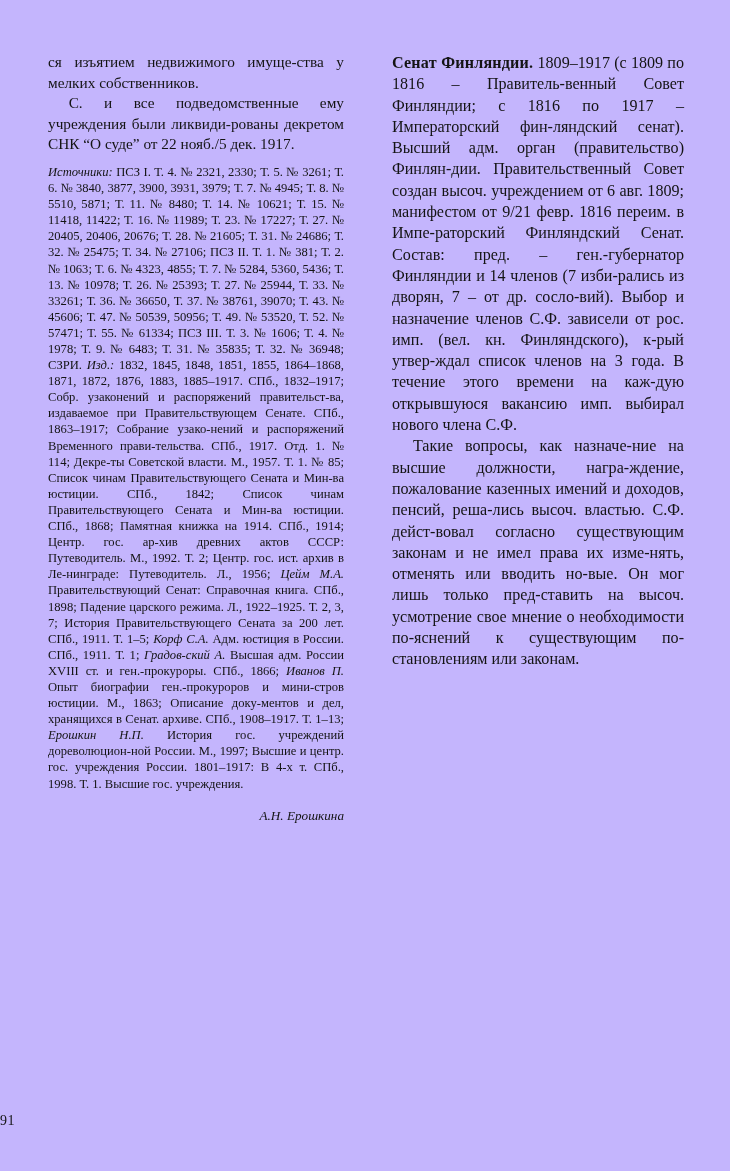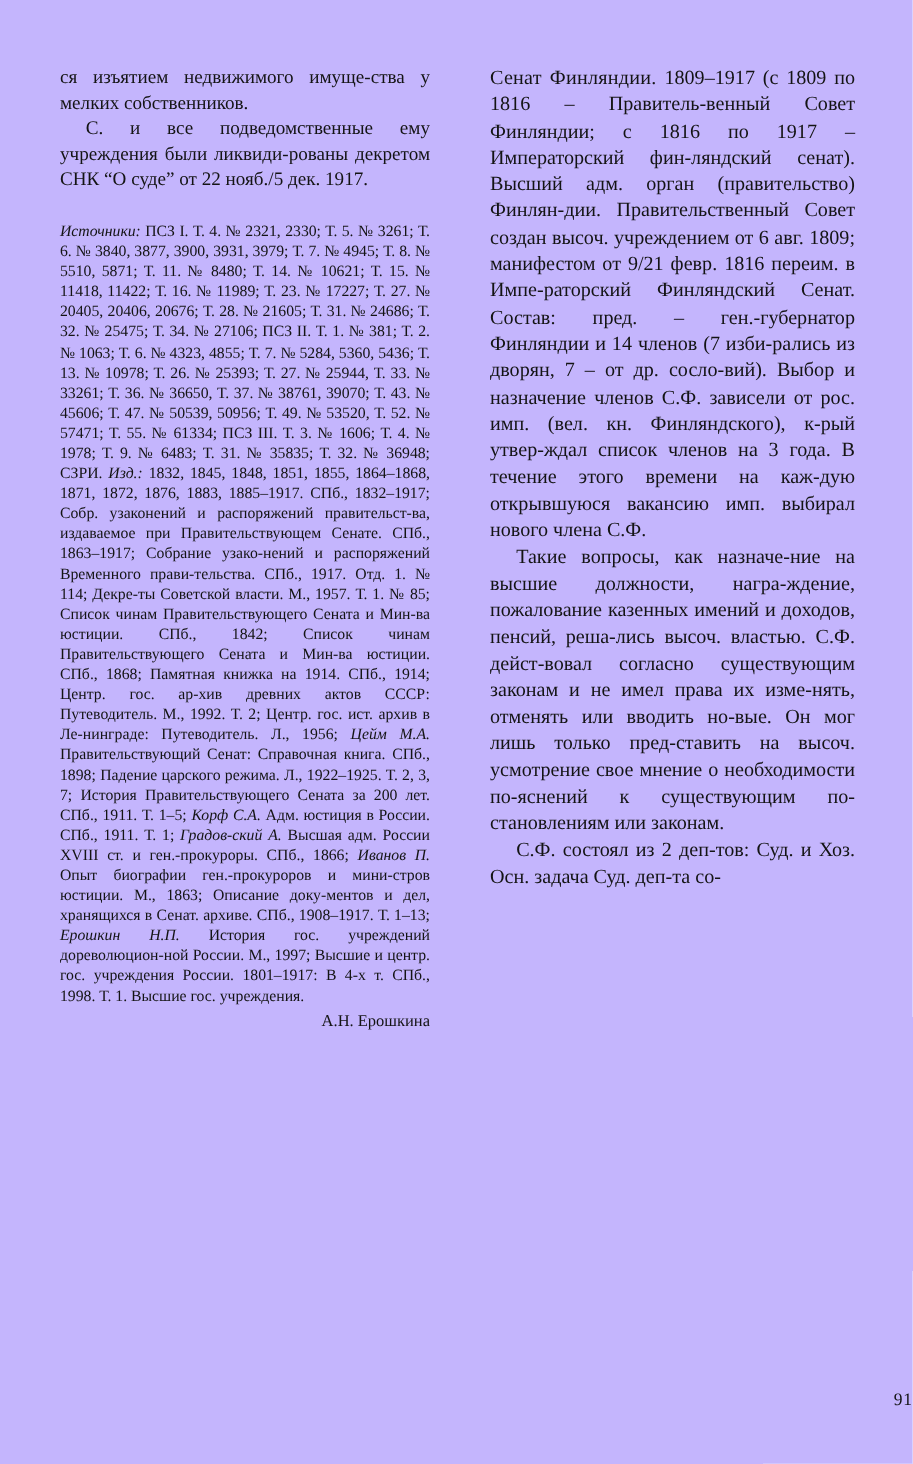--- a/index.html
+++ b/index.html
@@ -44,54 +44,55 @@
   }
 
   
   .body-main {
     font-size: 15.3px;
     line-height: 20.6px;
   }
   .body-main p + p { text-indent: 1.35em; font-family: Liberation Serif, serif; }
 
   .src-block {
-    margin-top: 22px;
+    margin-top: 9px;
     font-size: 12.6px;
     line-height: 16.1px;
     text-align: justify;
   }
   .src-block .lead {
     font-style: italic;
   }
   .src-block .it { font-style: italic; }
 
   .author {
-    margin-top: 4px;
+    margin-top: 16px;
     text-align: right;
+    font-style: italic;
     font-size: 13.2px;
   }
 
   
   .entry {
     font-size: 16.1px;
     line-height: 21.3px;
   }
   .entry .headword {
-    font-weight: normal;
+    font-weight: bold;
     letter-spacing: 0.2px;
   }
   .entry p + p { text-indent: 1.3em; }
   .entry p { margin-bottom: 0; }
 
   .folio {
     position: absolute;
     left: 0;
     top: 1113px;
     width: 730px;
-    text-align: right;
+    text-align: left;
     font-size: 14px;
     letter-spacing: 0.5px;
   }
 </style>
 </head>
 <body>
 
 <div class="page">
   <div class="columns">
 
@@ -105,20 +106,19 @@
         <p><span class="lead">Источники:</span><span> ПСЗ I. Т. 4. № 2321, 2330; Т. 5. № 3261; Т. 6. № 3840, 3877, 3900, 3931, 3979; Т. 7. № 4945; Т. 8. № 5510, 5871; Т. 11. № 8480; Т. 14. № 10621; Т. 15. № 11418, 11422; Т. 16. № 11989; Т. 23. № 17227; Т. 27. № 20405, 20406, 20676; Т. 28. № 21605; Т. 31. № 24686; Т. 32. № 25475; Т. 34. № 27106; ПСЗ II. Т. 1. № 381; Т. 2. № 1063; Т. 6. № 4323, 4855; Т. 7. № 5284, 5360, 5436; Т. 13. № 10978; Т. 26. № 25393; Т. 27. № 25944, Т. 33. № 33261; Т. 36. № 36650, Т. 37. № 38761, 39070; Т. 43. № 45606; Т. 47. № 50539, 50956; Т. 49. № 53520, Т. 52. № 57471; Т. 55. № 61334; ПСЗ III. Т. 3. № 1606; Т. 4. № 1978; Т. 9. № 6483; Т. 31. № 35835; Т. 32. № 36948; СЗРИ. </span><span class="it">Изд.:</span><span> 1832, 1845, 1848, 1851, 1855, 1864–1868, 1871, 1872, 1876, 1883, 1885–1917. СПб., 1832–1917; Собр. узаконений и распоряжений правительст-ва, издаваемое при Правительствующем Сенате. СПб., 1863–1917; Собрание узако-нений и распоряжений Временного прави-тельства. СПб., 1917. Отд. 1. № 114; Декре-ты Советской власти. М., 1957. Т. 1. № 85; Список чинам Правительствующего Сената и Мин-ва юстиции. СПб., 1842; Список чинам Правительствующего Сената и Мин-ва юстиции. СПб., 1868; Памятная книжка на 1914. СПб., 1914; Центр. гос. ар-хив древних актов СССР: Путеводитель. М., 1992. Т. 2; Центр. гос. ист. архив в Ле-нинграде: Путеводитель. Л., 1956; </span><span class="it">Цейм М.А.</span><span> Правительствующий Сенат: Справочная книга. СПб., 1898; Падение царского режима. Л., 1922–1925. Т. 2, 3, 7; История Правительствующего Сената за 200 лет. СПб., 1911. Т. 1–5; </span><span class="it">Корф С.А.</span><span> Адм. юстиция в России. СПб., 1911. Т. 1; </span><span class="it">Градов-ский А.</span><span> Высшая адм. России XVIII ст. и ген.-прокуроры. СПб., 1866; </span><span class="it">Иванов П.</span><span> Опыт биографии ген.-прокуроров и мини-стров юстиции. М., 1863; Описание доку-ментов и дел, хранящихся в Сенат. архиве. СПб., 1908–1917. Т. 1–13; </span><span class="it">Ерошкин Н.П.</span><span> История гос. учреждений дореволюцион-ной России. М., 1997; Высшие и центр. гос. учреждения России. 1801–1917: В 4-х т. СПб., 1998. Т. 1. Высшие гос. учреждения.</span></p>
       </div>
 
       <div class="author">А.Н. Ерошкина</div>
     </div>
 
     <div class="col right">
       <div class="entry">
         <p><span class="headword">Сенат Финляндии.</span><span> 1809–1917 (с 1809 по 1816 – Правитель-венный Совет Финляндии; с 1816 по 1917 – Императорский фин-ляндский сенат). Высший адм. орган (правительство) Финлян-дии. Правительственный Совет создан высоч. учреждением от 6 авг. 1809; манифестом от 9/21 февр. 1816 переим. в Импе-раторский Финляндский Сенат. Состав: пред. – ген.-губернатор Финляндии и 14 членов (7 изби-рались из дворян, 7 – от др. сосло-вий). Выбор и назначение членов С.Ф. зависели от рос. имп. (вел. кн. Финляндского), к-рый утвер-ждал список членов на 3 года. В течение этого времени на каж-дую открывшуюся вакансию имп. выбирал нового члена С.Ф.</span></p>
         <p>Такие вопросы, как назначе-ние на высшие должности, награ-ждение, пожалование казенных имений и доходов, пенсий, реша-лись высоч. властью. С.Ф. дейст-вовал согласно существующим законам и не имел права их изме-нять, отменять или вводить но-вые. Он мог лишь только пред-ставить на высоч. усмотрение свое мнение о необходимости по-яснений к существующим по-становлениям или законам.</p>
-        <p>С.Ф. состоял из 2 деп-тов: Суд. и Хоз. Осн. задача Суд. деп-та со-</p>
       </div>
     </div>
 
   </div>
 
   <div class="folio">91</div>
 </div>
 
 </body></html>

